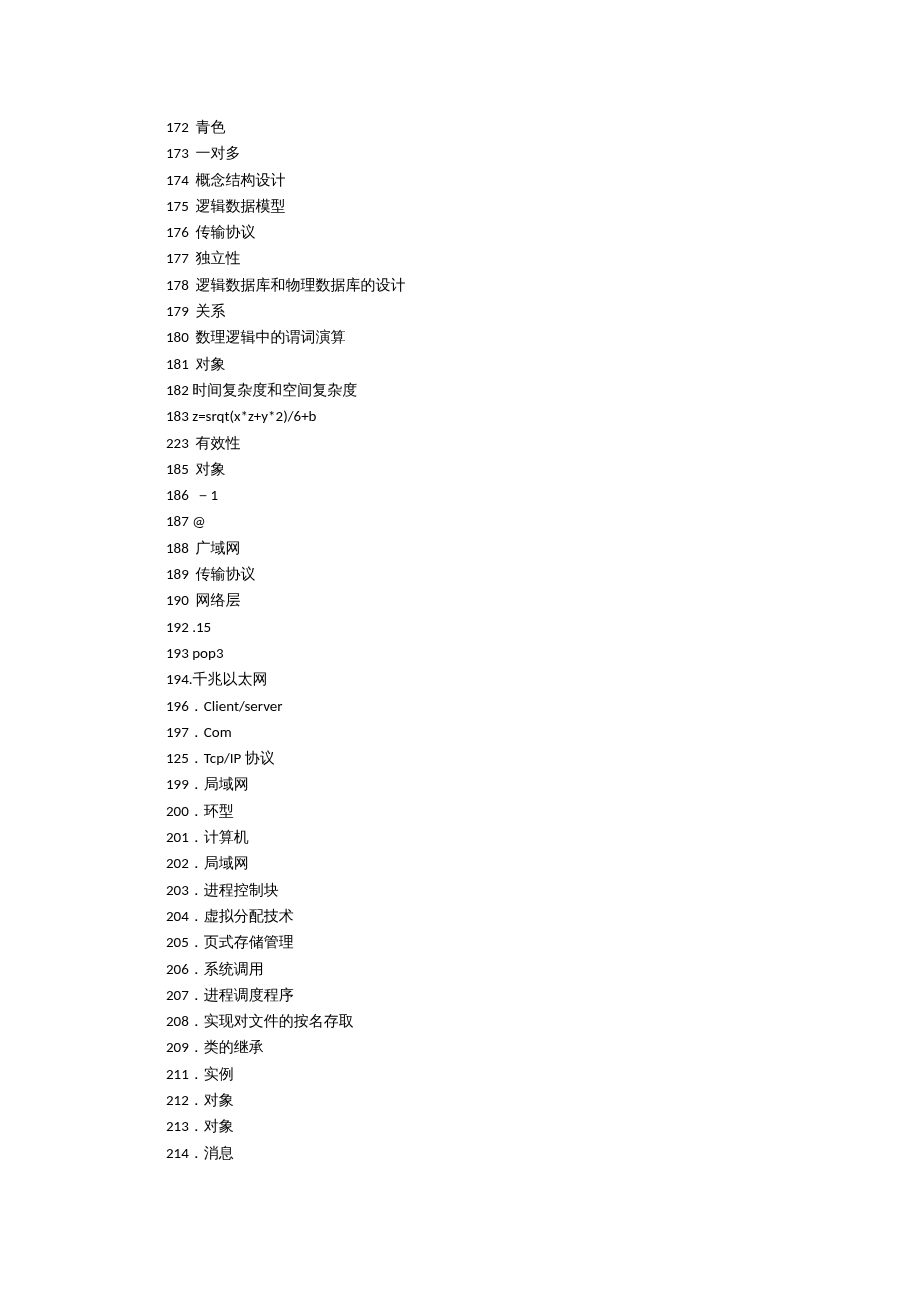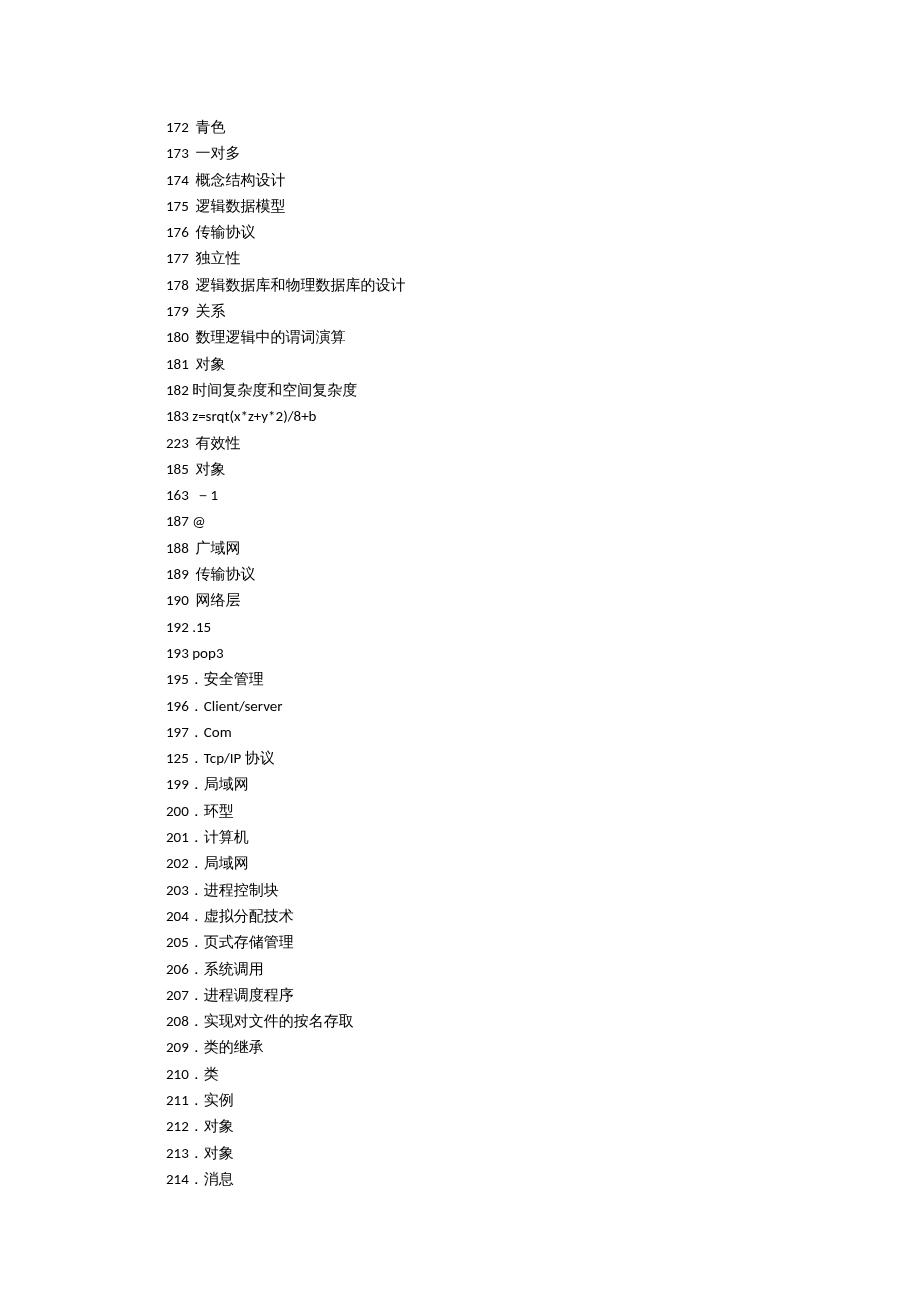--- a/index.html
+++ b/index.html
@@ -36,43 +36,42 @@
     <div class="line"><span class="num">173</span><span class="sep" style="white-space: pre;">  </span><span class="content">一对多</span></div>
     <div class="line"><span class="num">174</span><span class="sep" style="white-space: pre;">  </span><span class="content">概念结构设计</span></div>
     <div class="line"><span class="num">175</span><span class="sep" style="white-space: pre;">  </span><span class="content">逻辑数据模型</span></div>
     <div class="line"><span class="num">176</span><span class="sep" style="white-space: pre;">  </span><span class="content">传输协议</span></div>
     <div class="line"><span class="num">177</span><span class="sep" style="white-space: pre;">  </span><span class="content">独立性</span></div>
     <div class="line"><span class="num">178</span><span class="sep" style="white-space: pre;">  </span><span class="content">逻辑数据库和物理数据库的设计</span></div>
     <div class="line"><span class="num">179</span><span class="sep" style="white-space: pre;">  </span><span class="content">关系</span></div>
     <div class="line"><span class="num">180</span><span class="sep" style="white-space: pre;">  </span><span class="content">数理逻辑中的谓词演算</span></div>
     <div class="line"><span class="num">181</span><span class="sep" style="white-space: pre;">  </span><span class="content">对象</span></div>
     <div class="line"><span class="num">182</span><span class="sep" style="white-space: pre;"> </span><span class="content">时间复杂度和空间复杂度</span></div>
-    <div class="line"><span class="num">183</span><span class="sep" style="white-space: pre;"> </span><span class="content">z=srqt(x*z+y*2)/8+b</span></div>
+    <div class="line"><span class="num">183</span><span class="sep" style="white-space: pre;"> </span><span class="content">z=srqt(x*z+y*2)/6+b</span></div>
     <div class="line"><span class="num">223</span><span class="sep" style="white-space: pre;">  </span><span class="content">有效性</span></div>
     <div class="line"><span class="num">185</span><span class="sep" style="white-space: pre;">  </span><span class="content">对象</span></div>
-    <div class="line"><span class="num">163</span><span class="sep" style="white-space: pre;">  </span><span class="content">－1</span></div>
+    <div class="line"><span class="num">186</span><span class="sep" style="white-space: pre;">  </span><span class="content">－1</span></div>
     <div class="line"><span class="num">187</span><span class="sep" style="white-space: pre;"> </span><span class="content">@</span></div>
     <div class="line"><span class="num">188</span><span class="sep" style="white-space: pre;">  </span><span class="content">广域网</span></div>
     <div class="line"><span class="num">189</span><span class="sep" style="white-space: pre;">  </span><span class="content">传输协议</span></div>
     <div class="line"><span class="num">190</span><span class="sep" style="white-space: pre;">  </span><span class="content">网络层</span></div>
     <div class="line"><span class="num">192</span><span class="sep" style="white-space: pre;"> </span><span class="content">.15</span></div>
     <div class="line"><span class="num">193</span><span class="sep" style="white-space: pre;"> </span><span class="content">pop3</span></div>
-    <div class="line"><span class="num">195</span><span class="sep" style="white-space: pre;">．</span><span class="content">安全管理</span></div>
+    <div class="line"><span class="num">194</span><span class="sep" style="white-space: pre;">.</span><span class="content">千兆以太网</span></div>
     <div class="line"><span class="num">196</span><span class="sep" style="white-space: pre;">．</span><span class="content">Client/server</span></div>
     <div class="line"><span class="num">197</span><span class="sep" style="white-space: pre;">．</span><span class="content">Com</span></div>
     <div class="line"><span class="num">125</span><span class="sep" style="white-space: pre;">．</span><span class="content">Tcp/IP 协议</span></div>
     <div class="line"><span class="num">199</span><span class="sep" style="white-space: pre;">．</span><span class="content">局域网</span></div>
     <div class="line"><span class="num">200</span><span class="sep" style="white-space: pre;">．</span><span class="content">环型</span></div>
     <div class="line"><span class="num">201</span><span class="sep" style="white-space: pre;">．</span><span class="content">计算机</span></div>
     <div class="line"><span class="num">202</span><span class="sep" style="white-space: pre;">．</span><span class="content">局域网</span></div>
     <div class="line"><span class="num">203</span><span class="sep" style="white-space: pre;">．</span><span class="content">进程控制块</span></div>
     <div class="line"><span class="num">204</span><span class="sep" style="white-space: pre;">．</span><span class="content">虚拟分配技术</span></div>
     <div class="line"><span class="num">205</span><span class="sep" style="white-space: pre;">．</span><span class="content">页式存储管理</span></div>
     <div class="line"><span class="num">206</span><span class="sep" style="white-space: pre;">．</span><span class="content">系统调用</span></div>
     <div class="line"><span class="num">207</span><span class="sep" style="white-space: pre;">．</span><span class="content">进程调度程序</span></div>
     <div class="line"><span class="num">208</span><span class="sep" style="white-space: pre;">．</span><span class="content">实现对文件的按名存取</span></div>
     <div class="line"><span class="num">209</span><span class="sep" style="white-space: pre;">．</span><span class="content">类的继承</span></div>
-    <div class="line"><span class="num">210</span><span class="sep" style="white-space: pre;">．</span><span class="content">类</span></div>
     <div class="line"><span class="num">211</span><span class="sep" style="white-space: pre;">．</span><span class="content">实例</span></div>
     <div class="line"><span class="num">212</span><span class="sep" style="white-space: pre;">．</span><span class="content">对象</span></div>
     <div class="line"><span class="num">213</span><span class="sep" style="white-space: pre;">．</span><span class="content">对象</span></div>
     <div class="line"><span class="num">214</span><span class="sep" style="white-space: pre;">．</span><span class="content">消息</span></div>
   </div>
 
 </body></html>

